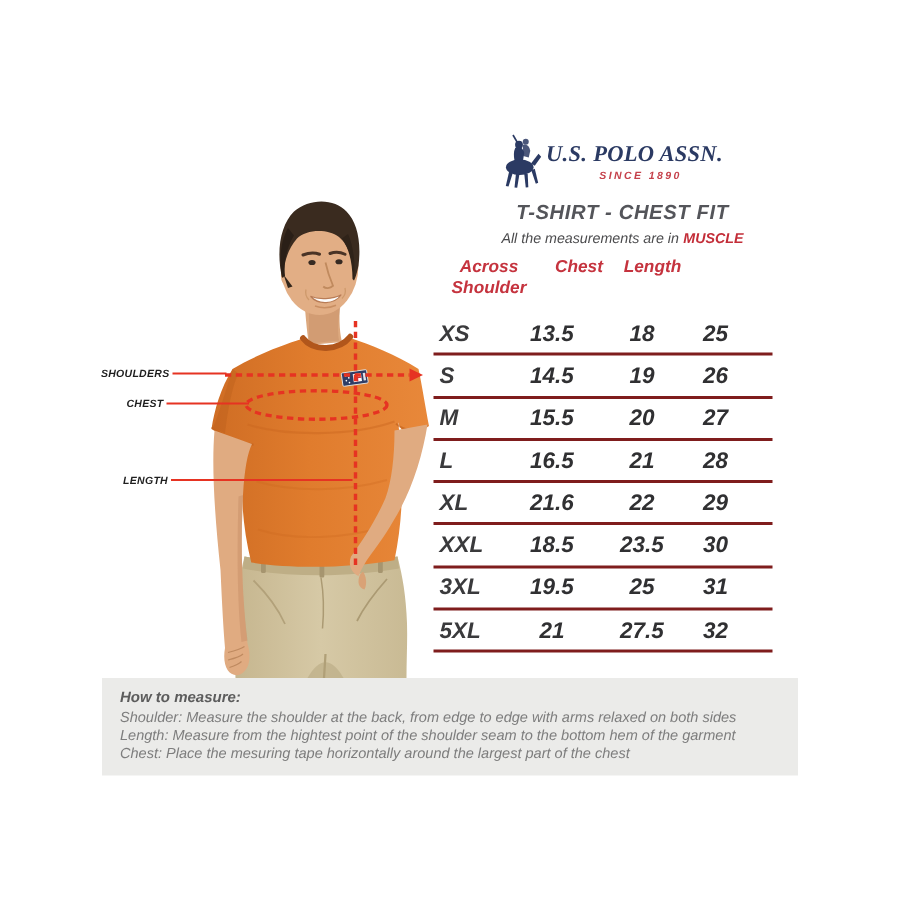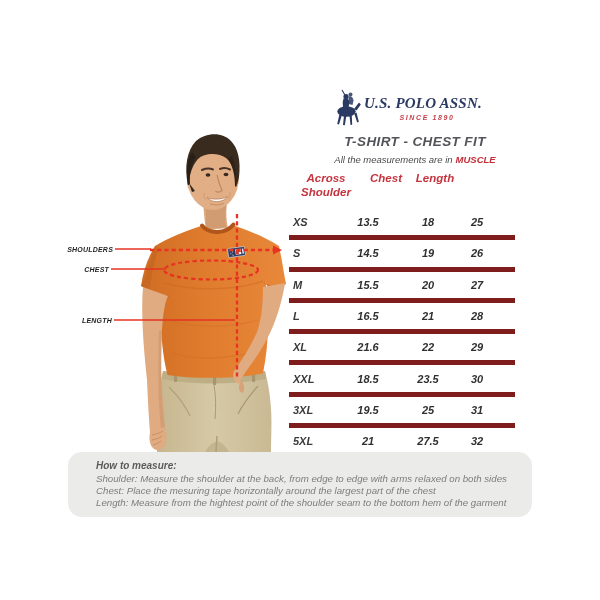--- a/index.html
+++ b/index.html
@@ -25,34 +25,34 @@
   }
   .measure-note{
     position:absolute;left:280px;top:154px;width:270px;text-align:center;
     font-size:9.5px;color:#4b4b4d;
   }
   .measure-note .unit{font-weight:700;color:#c32d38;margin-left:3px;}
   
   .size-table{position:absolute;left:289px;top:172px;width:226px;}
   .thead{display:flex;height:37px;color:#c5333e;font-weight:700;font-size:11.5px;line-height:13.5px;}
   .trow{
-    display:flex;align-items:center;height:26.3px;border-bottom:5px solid #7f1d1d;
-    font-size:11px;font-weight:700;color:#303032;
+    display:flex;align-items:center;height:26.3px;border-bottom:2px solid #7f1d1d;
+    font-size:15px;font-weight:700;color:#303032;
   }
   .c-size{width:42px;text-align:left;padding-left:4px;box-sizing:border-box;}
   .c-across{width:74px;text-align:center;}
   .c-chest{width:46px;text-align:center;}
   .c-length{width:52px;text-align:center;}
   .trow .c-size{color:#3a3a3c;}
   
   .model{position:absolute;left:55px;top:125px;width:250px;height:328px;}
   
   .howto{
     position:absolute;left:68px;top:452px;width:464px;height:65px;
-    background:#ebebe9;border-radius:14px;box-sizing:border-box;padding:8px 12px 0 28px;
+    background:#ebebe9;border-radius:0;box-sizing:border-box;padding:8px 12px 0 12px;
   }
   .howto-heading{font-size:10px;font-weight:700;color:#5c5c5c;margin-bottom:2px;}
   .howto-line{font-size:9.7px;color:#7d7d7d;line-height:12.1px;white-space:nowrap;}
 </style>
 </head>
 <body>
 
 <div class="stage">
 
   <svg class="logo-icon" viewBox="0 0 28 38">
@@ -228,17 +228,17 @@
       <line x1="182" y1="89" x2="182" y2="252" stroke="#e63322" stroke-width="2.3" stroke-dasharray="4.2 3"></line>
       <text x="58" y="126.5" text-anchor="end" font-size="7" font-weight="700" fill="#1f1f1f" letter-spacing=".2">SHOULDERS</text>
       <text x="54" y="146.5" text-anchor="end" font-size="7" font-weight="700" fill="#1f1f1f" letter-spacing=".2">CHEST</text>
       <text x="57" y="197.5" text-anchor="end" font-size="7" font-weight="700" fill="#1f1f1f" letter-spacing=".2">LENGTH</text>
     </g>
   </svg>
 
   <div class="howto">
     <div class="howto-heading">How to measure:</div>
     <div class="howto-line">Shoulder: Measure the shoulder at the back, from edge to edge with arms relaxed on both sides</div>
+    <div class="howto-line">Length: Measure from the hightest point of the shoulder seam to the bottom hem of the garment</div>
     <div class="howto-line">Chest: Place the mesuring tape horizontally around the largest part of the chest</div>
-    <div class="howto-line">Length: Measure from the hightest point of the shoulder seam to the bottom hem of the garment</div>
   </div>
 
 </div>
 
 </body></html>

